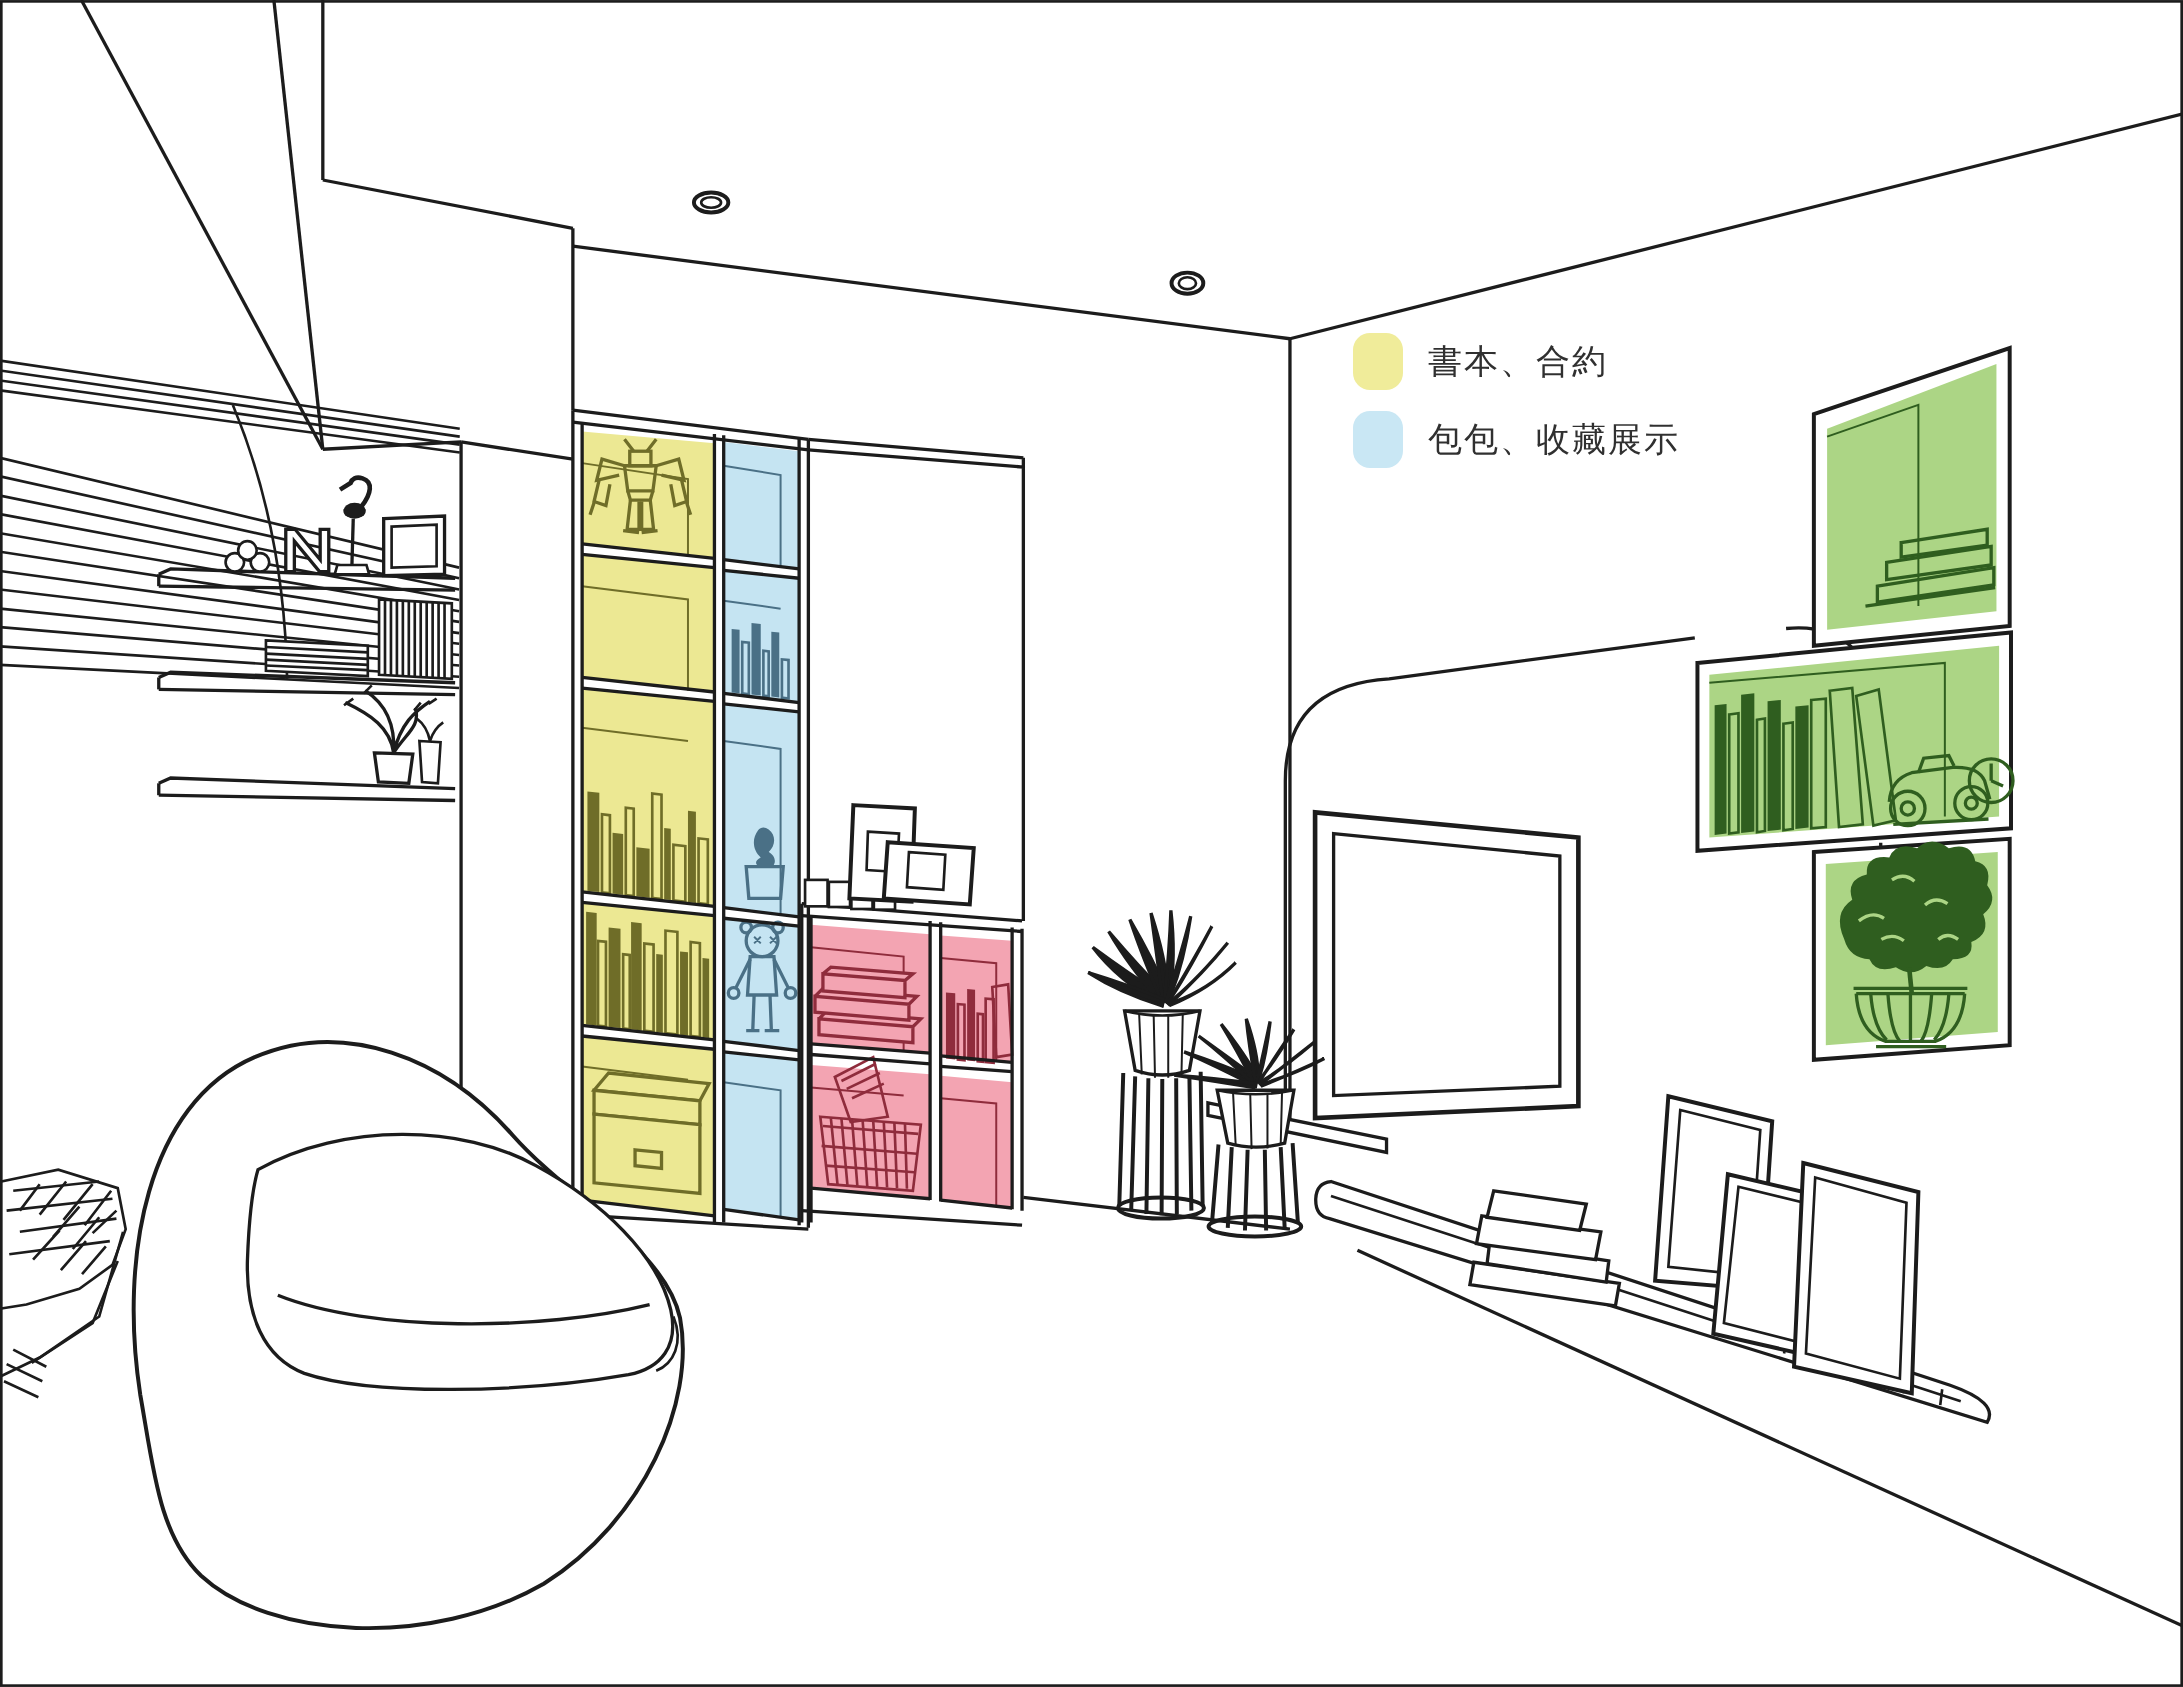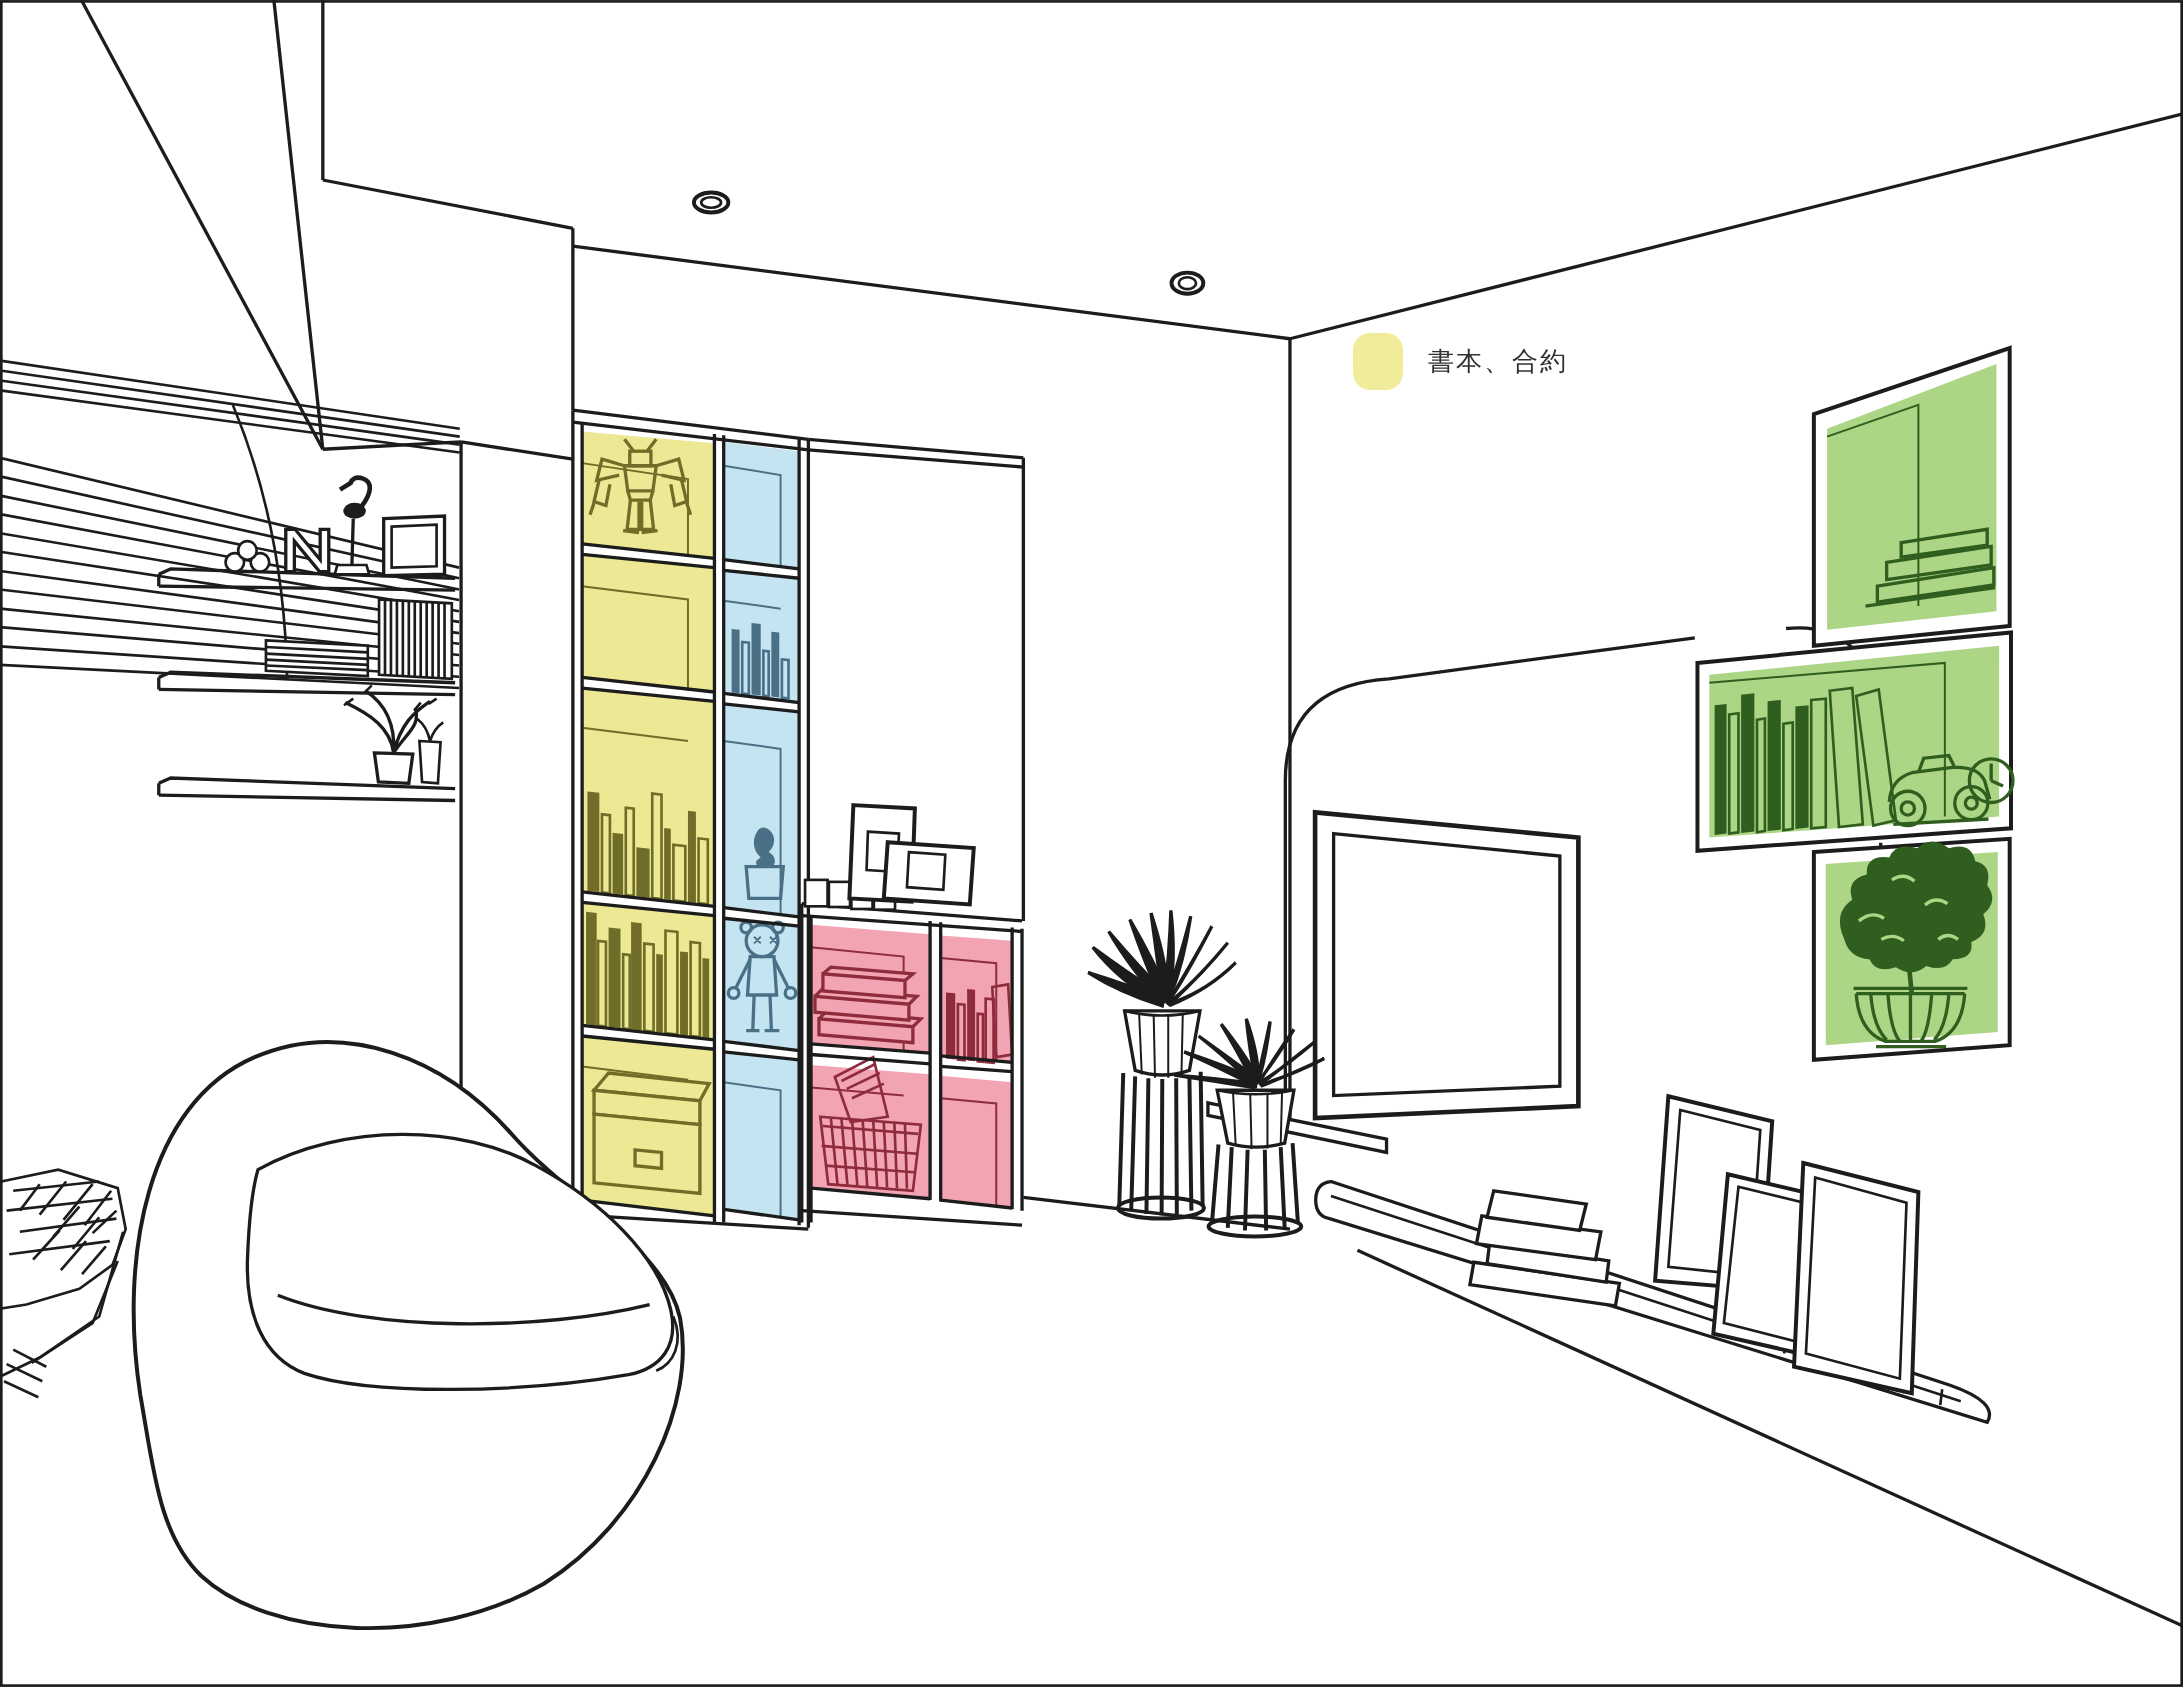--- a/index.html
+++ b/index.html
@@ -2,21 +2,21 @@
 <html style="font-size:10.6px"><head>
 <meta charset="utf-8">
 <style>
   html,body{margin:0;padding:0;background:#ffffff;}
   #stage{position:relative;width:2183px;height:1687px;background:#ffffff;overflow:hidden;
          font-family:"Liberation Sans",sans-serif;}
   #stage svg{position:absolute;left:0;top:0;}
   .legend{position:absolute;left:1353px;top:333px;}
   .legend-row{display:flex;align-items:center;height:57px;margin-bottom:21px;}
   .swatch{width:50px;height:57px;border-radius:17px;flex:0 0 auto;}
-  .legend-label{margin-left:25px;font-size:26px;letter-spacing:2px;color:#303030;white-space:nowrap;}
+  .legend-label{margin-left:25px;font-size:34px;letter-spacing:2px;color:#303030;white-space:nowrap;}
 </style>
 </head>
 <body>
 
 <div id="stage">
 <svg viewBox="0 0 3300 2550" width="2183" height="1687">
 
   <g stroke="#1c1c1c" stroke-width="5" fill="none">
     <path d="M866,372 L1950,512"></path>
     <path d="M1950,512 L1950,1692"></path>
@@ -507,15 +507,19 @@
   </g>
 
   <rect x="2" y="2" width="3296" height="2546" fill="none" stroke="#1c1c1c" stroke-width="4"></rect>
 </svg>
 
   <div class="legend">
     <div class="legend-row">
       <div class="swatch" style="background: rgb(240, 236, 154);"></div>
       <div class="legend-label">書本、合約</div>
     </div>
+    <div class="legend-row">
+      <div class="swatch" style="background: rgb(201, 231, 244);"></div>
+      <div class="legend-label">包包、收藏展示</div>
+    </div>
   </div>
 </div>
 
 
 </body></html>

